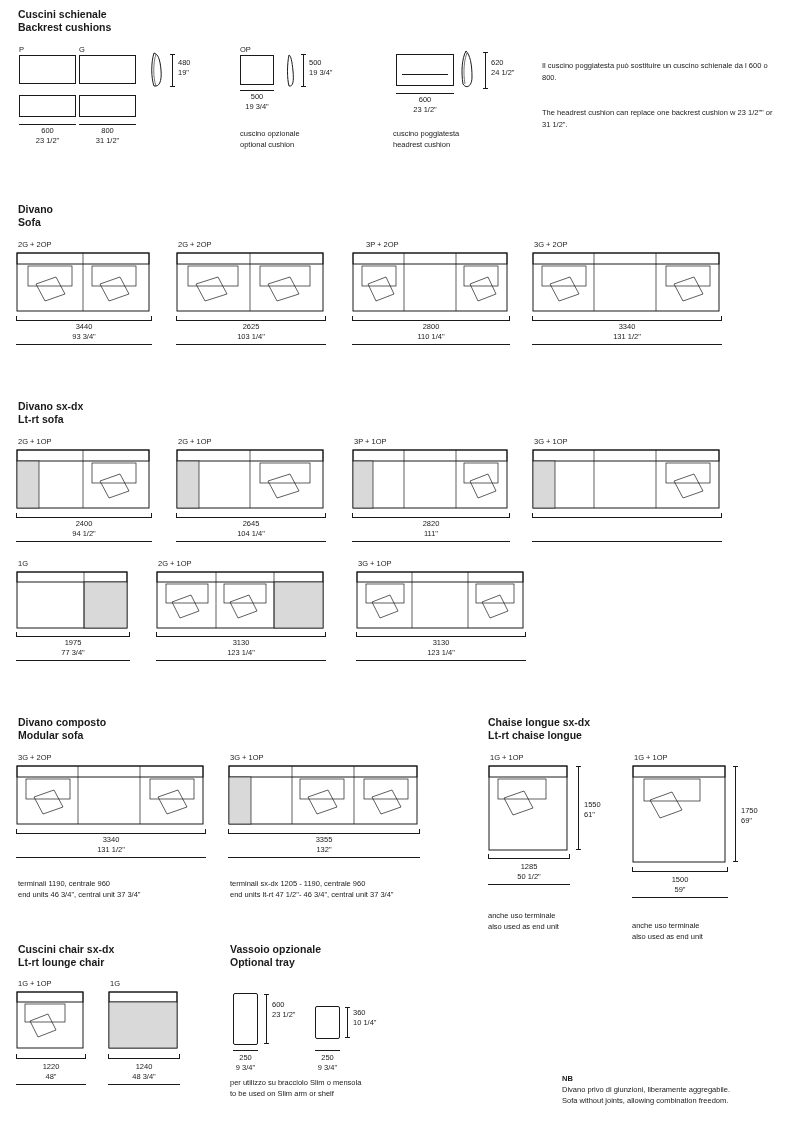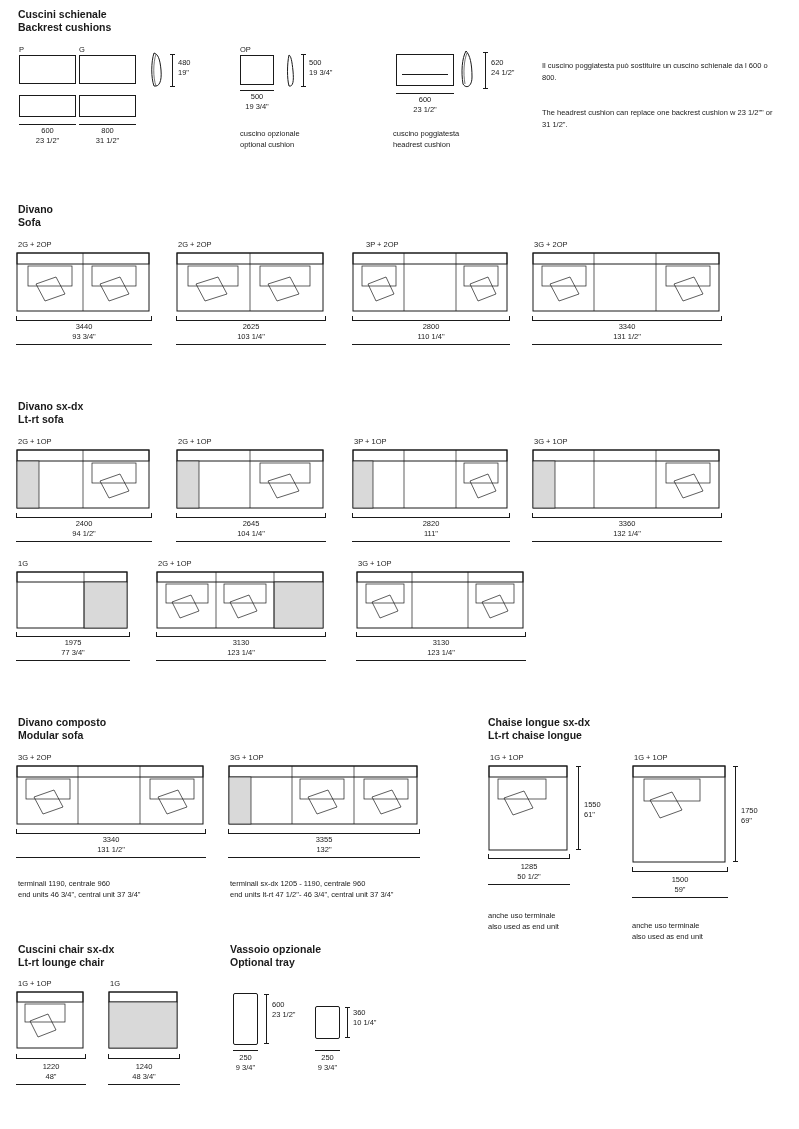--- a/index.html
+++ b/index.html
@@ -277,24 +277,20 @@
     <rect x="1" y="1" width="186" height="11" fill="none" stroke="#1a1a1a" stroke-width="1"></rect>
     <rect x="1" y="12" width="22" height="47" fill="#d9d9d9" stroke="#1a1a1a" stroke-width="0.7"></rect>
     <line x1="62" y1="1" x2="62" y2="59" stroke="#1a1a1a" stroke-width="0.7"></line>
     <line x1="124" y1="1" x2="124" y2="59" stroke="#1a1a1a" stroke-width="0.7"></line>
     <rect x="134" y="14" width="44" height="20" fill="none" stroke="#1a1a1a" stroke-width="0.7"></rect>
     <path d="M142 32 l20 -7 l9 17 l-20 7 Z" fill="none" stroke="#1a1a1a" stroke-width="0.7"></path>
   </svg>
   <div class="hrule" style="left:532px; top:517px; width:190px;"></div>
   <div class="tick" style="left:532px; top:513px;"></div>
   <div class="tick" style="left:721px; top:513px;"></div>
-  <div class="absbox dim" style="left:532px; top:519px; width:190px;">
-    <div>3360</div>
-    <div>132 1/4"</div>
-  </div>
   <div class="hrule" style="left:532px; top:541px; width:190px;"></div>
 
   <div class="absbox lbl" style="left:18px; top:559px;">1G</div>
   <svg class="absbox" style="left:16px; top:571px;" width="114" height="62">
     <rect x="1" y="1" width="110" height="56" fill="none" stroke="#1a1a1a" stroke-width="1"></rect>
     <rect x="1" y="1" width="110" height="10" fill="none" stroke="#1a1a1a" stroke-width="1"></rect>
     <rect x="68" y="11" width="43" height="46" fill="#d9d9d9" stroke="#1a1a1a" stroke-width="0.7"></rect>
     <line x1="68" y1="1" x2="68" y2="57" stroke="#1a1a1a" stroke-width="0.7"></line>
   </svg>
   <div class="hrule" style="left:16px; top:636px; width:114px;"></div>
@@ -522,15 +518,24 @@
   <div class="absbox dim" style="left:353px; top:1008px; text-align:left;">
     <div>360</div>
     <div>10 1/4"</div>
   </div>
   <div class="hrule" style="left:315px; top:1050px; width:25px;"></div>
   <div class="absbox dim" style="left:303px; top:1053px; width:49px;">
     <div>250</div>
     <div>9 3/4"</div>
   </div>
 
-
+  <div class="absbox capt" style="left:230px; top:1077px; width:230px;">
+    <div>per utilizzo su bracciolo Slim o mensola</div>
+    <div>to be used on Slim arm or shelf</div>
+  </div>
+
+  <div class="absbox" style="left:562px; top:1073px; width:230px;">
+    <div class="capt" style="font-weight:bold;">NB</div>
+    <div class="capt">Divano privo di giunzioni, liberamente aggregabile.</div>
+    <div class="capt">Sofa without joints, allowing combination freedom.</div>
+  </div>
 
 </div>
 
 </body></html>

